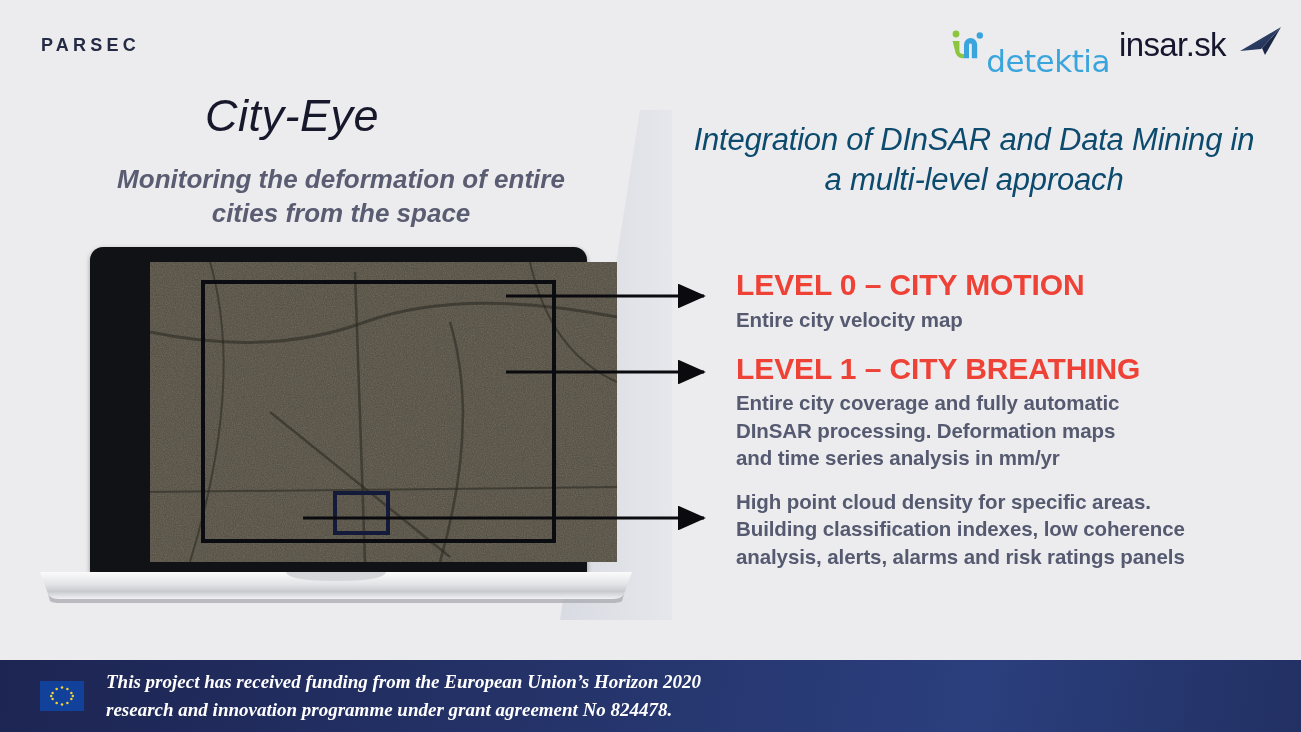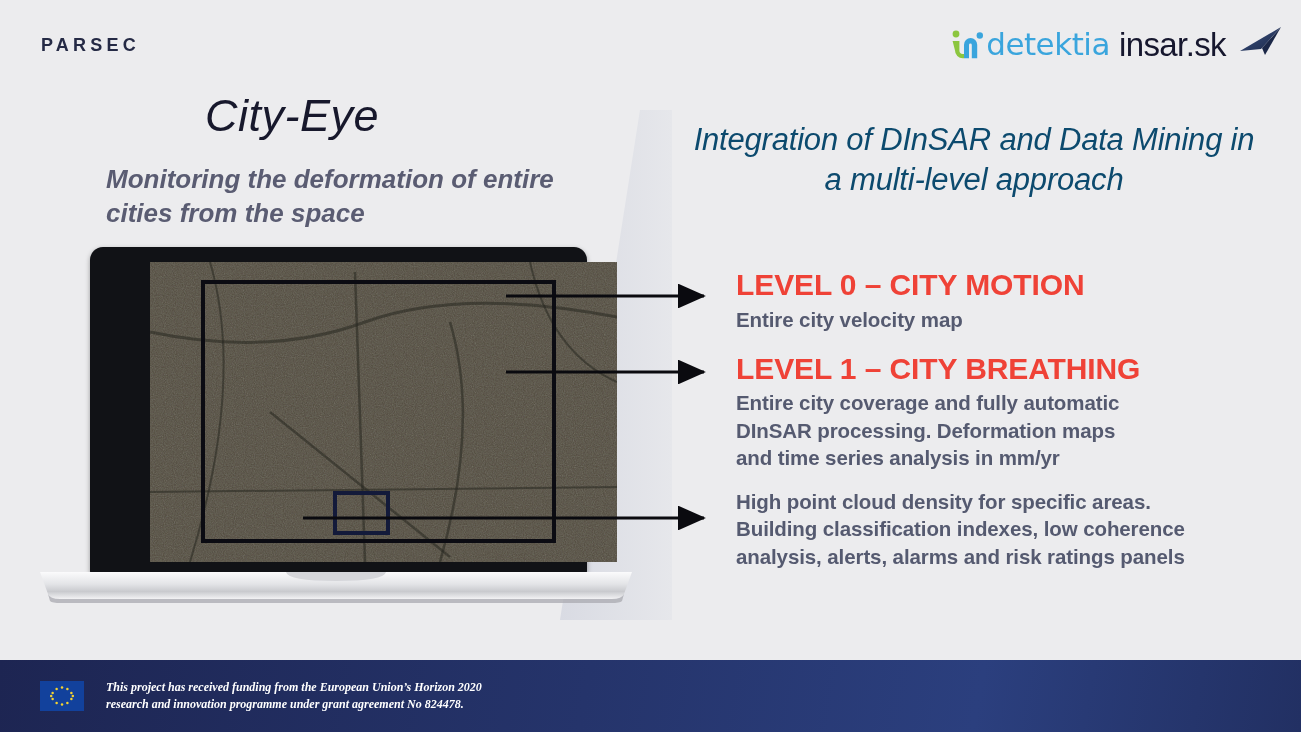--- a/index.html
+++ b/index.html
@@ -20,40 +20,40 @@
   }
   .logo-right {
     position:absolute; right:18px; top:24px;
     display:flex; align-items:center; gap:9px;
   }
   .detektia { display:flex; align-items:flex-end; gap:2px; }
   .dtk-mark { display:block; }
   .dtk-word {
     font-size:31px; color:#3aa5dd; letter-spacing:-0.5px;
     font-family:"DejaVu Sans", sans-serif; line-height:1;
-    position:relative; top:1px;
+    position:relative; top:18px;
   }
   .insar {
     font-size:33px; color:#16172e; letter-spacing:-0.6px;
     line-height:1; position:relative; top:1px;
   }
   .plane { display:block; margin-left:2px; }
 
   
   .backdrop { position:absolute; left:560px; top:110px; }
 
   
   .city-eye {
     position:absolute; left:205px; top:90px;
     font-size:45px; font-style:italic; color:#17182c;
     letter-spacing:0.5px; white-space:nowrap;
   }
   .subtitle {
     position:absolute; left:106px; top:163px; width:470px;
-    text-align:left;
+    text-align:center;
     font-size:26px; font-weight:700; font-style:italic;
     color:#5a5c72; line-height:1.30;
   }
 
   
   .right-head {
     position:absolute; left:690px; top:120px; width:568px;
     text-align:center;
     font-size:31px; font-style:italic; color:#0c4a6e;
     line-height:1.30; letter-spacing:-0.2px;
@@ -104,21 +104,21 @@
   
   .footer {
     position:absolute; left:0; top:660px; width:1301px; height:72px;
     background:linear-gradient(100deg,#1d2552 0%,#25346b 45%,#2b3f7e 75%,#223063 100%);
     display:flex; align-items:center;
   }
   .eu-flag { margin-left:40px; flex:0 0 auto; }
   .fund-text {
     margin-left:22px; color:#ffffff;
     font-family:"Liberation Serif", serif;
-    font-style:italic; font-size:12px; line-height:1.45;
+    font-style:italic; font-size:19px; line-height:1.45;
     white-space:pre-line; font-weight:700;
   }
 </style>
 </head>
 <body>
 
 <div id="slide">
 
   <svg class="backdrop" width="190" height="520">
     <defs>

